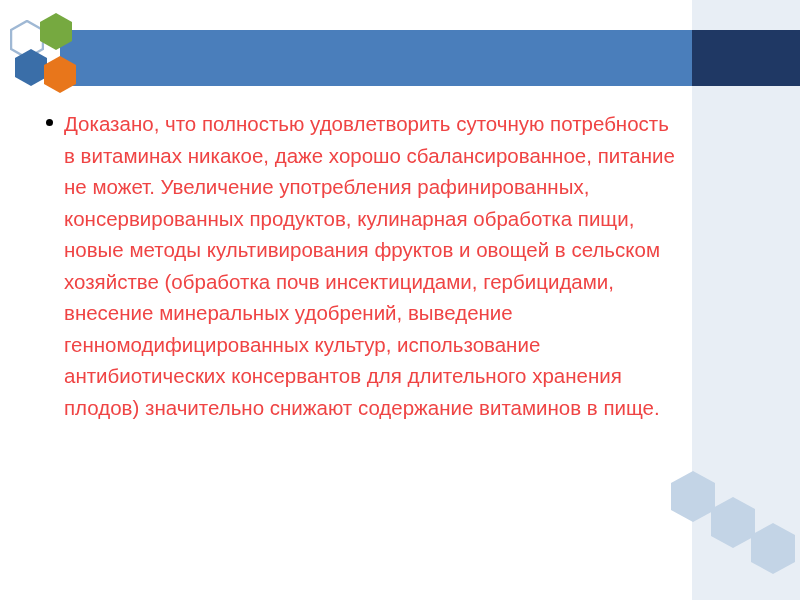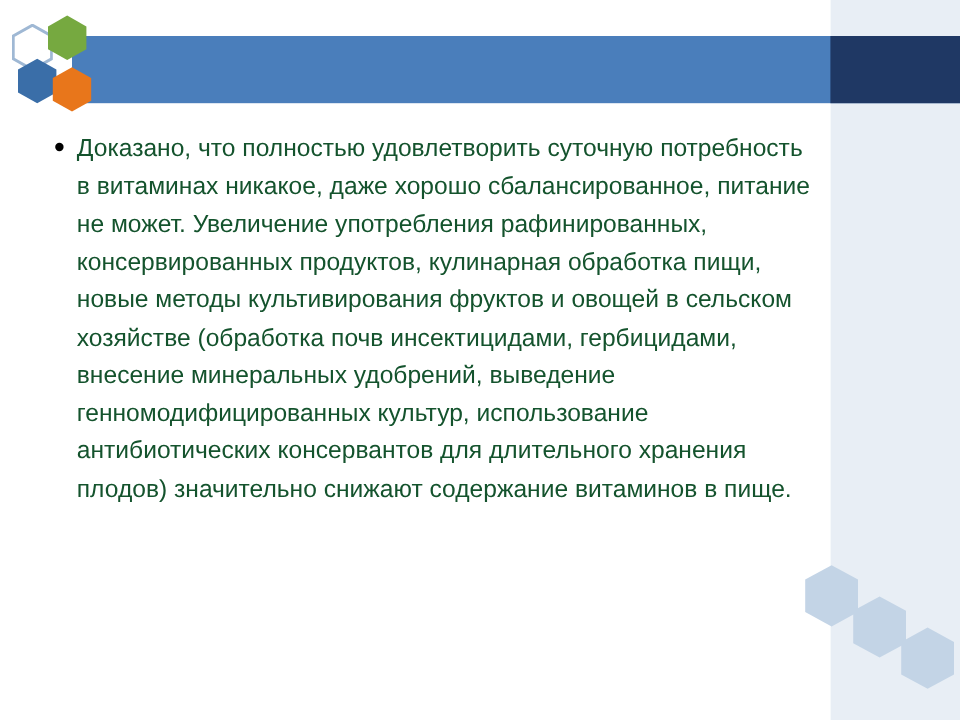--- a/index.html
+++ b/index.html
@@ -125,21 +125,21 @@
     display: block;
     width: 7px;
     height: 7px;
     background: #000000;
     border-radius: 50%;
   }
   .bullet-text {
     flex: 1 1 auto;
     font-size: 20.5px;
     line-height: 31.5px;
-    color: #14532d;
+    color: #ef4444;
     font-family: "Liberation Sans", sans-serif;
     text-align: left;
   }
 
   .watermark {
     position: absolute;
     right: 14px;
     bottom: 8px;
     font-size: 10px;
     color: #c9d4e2;

